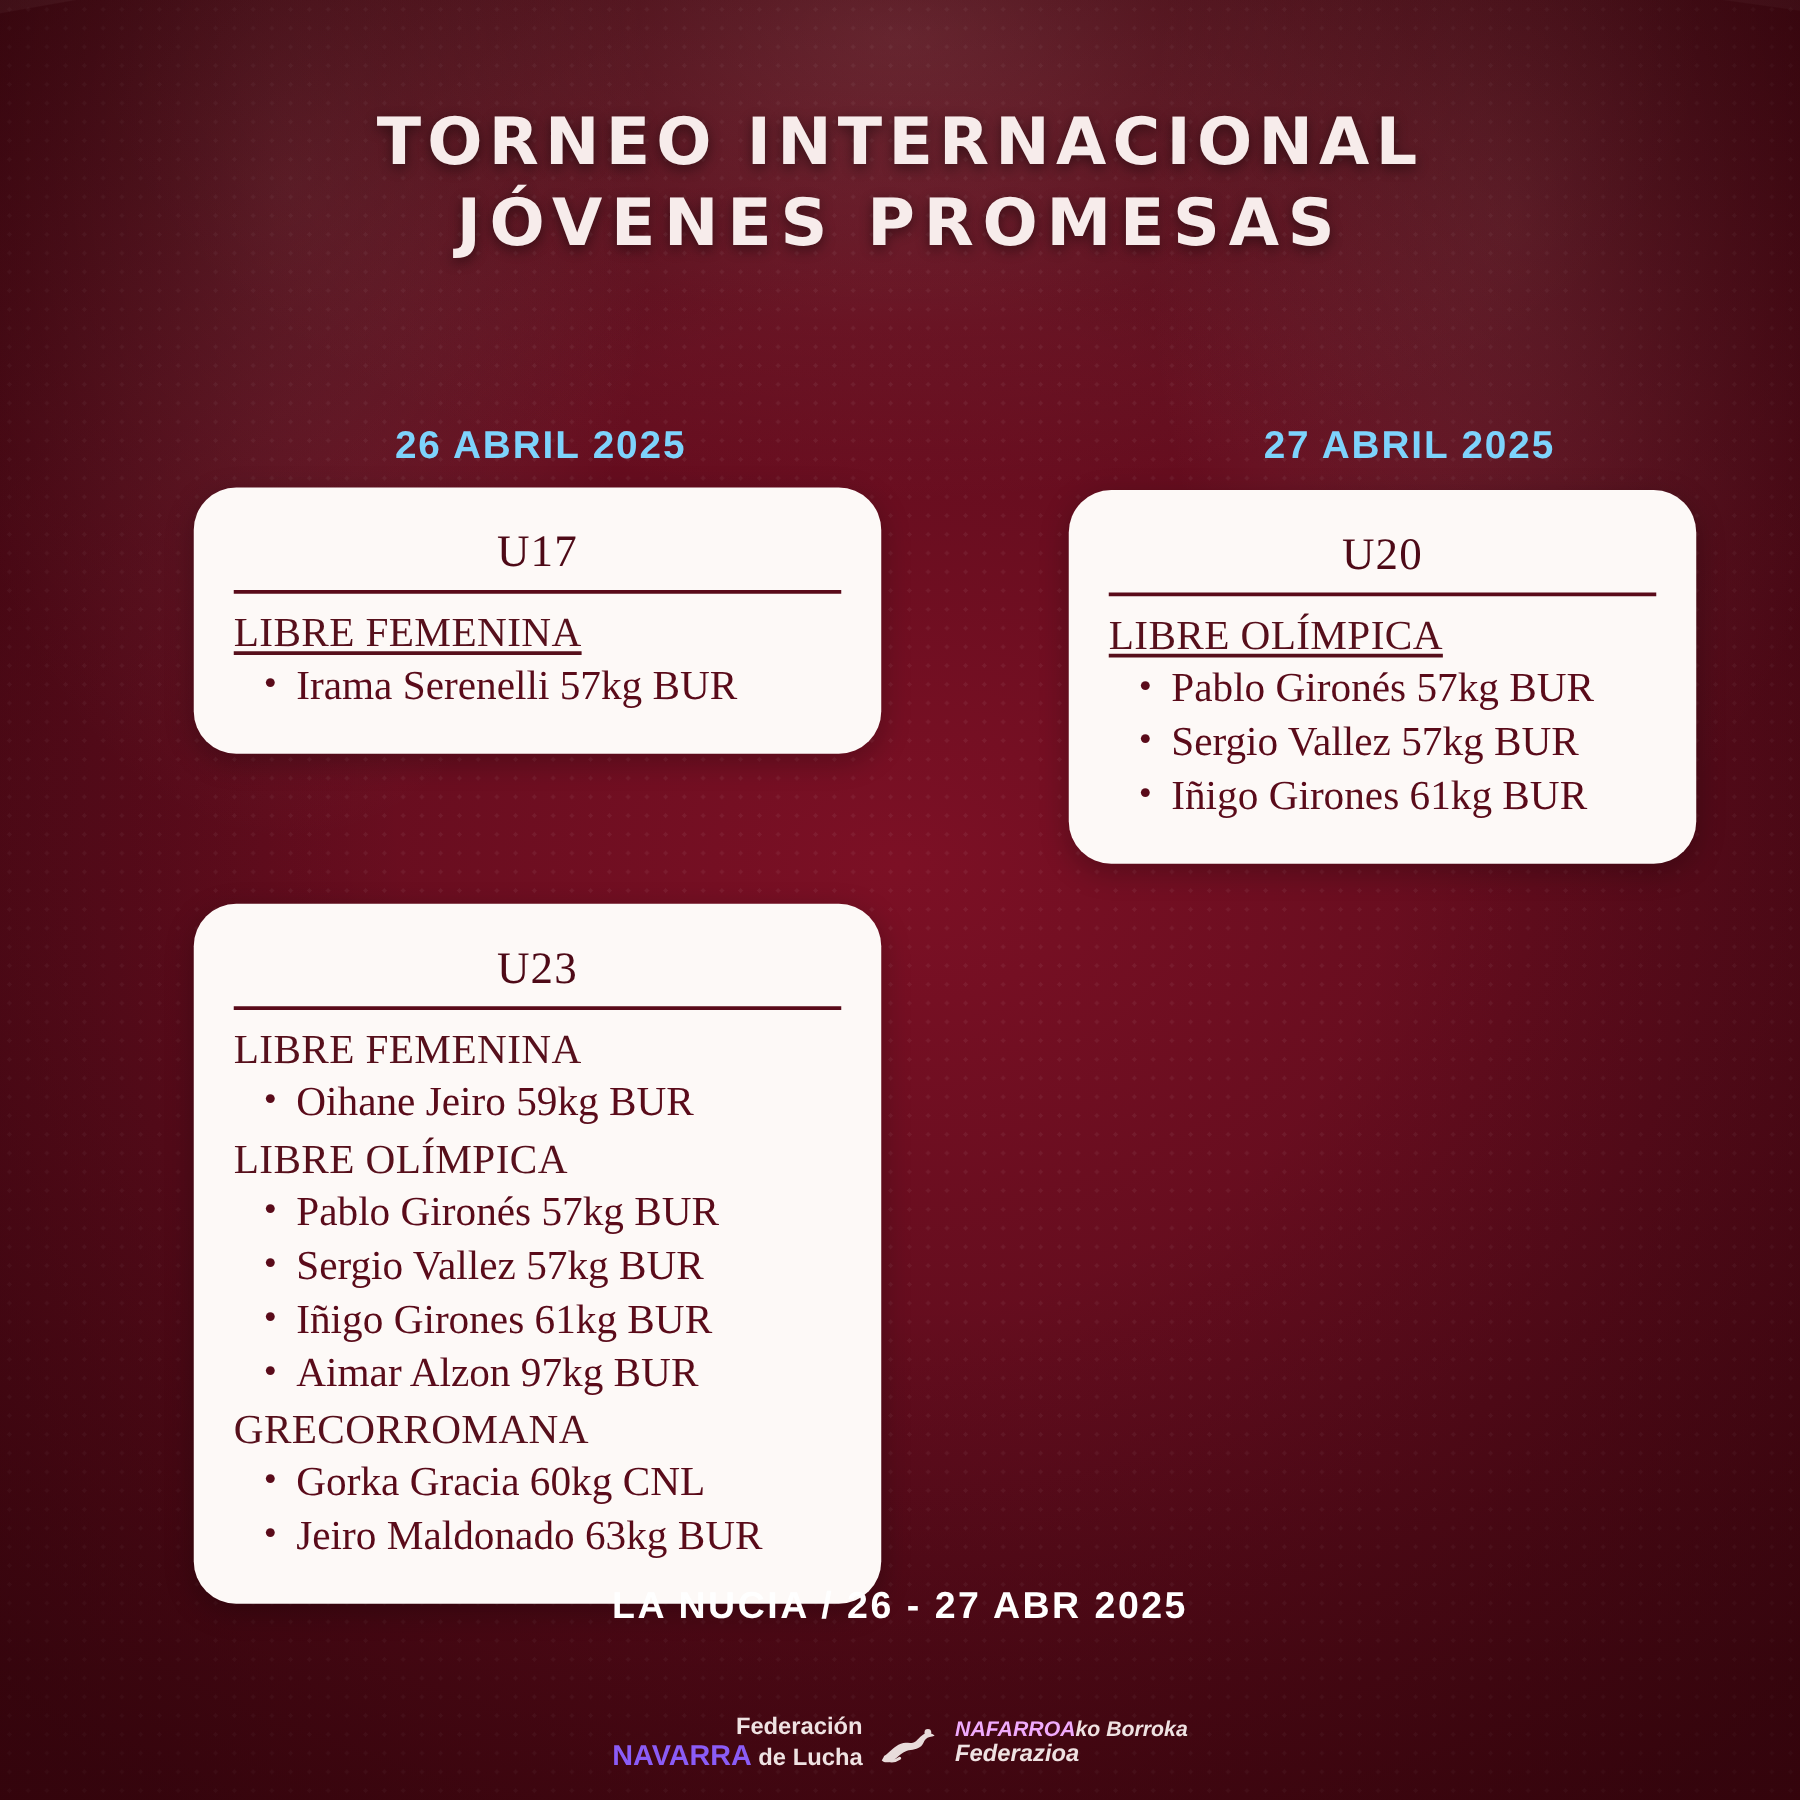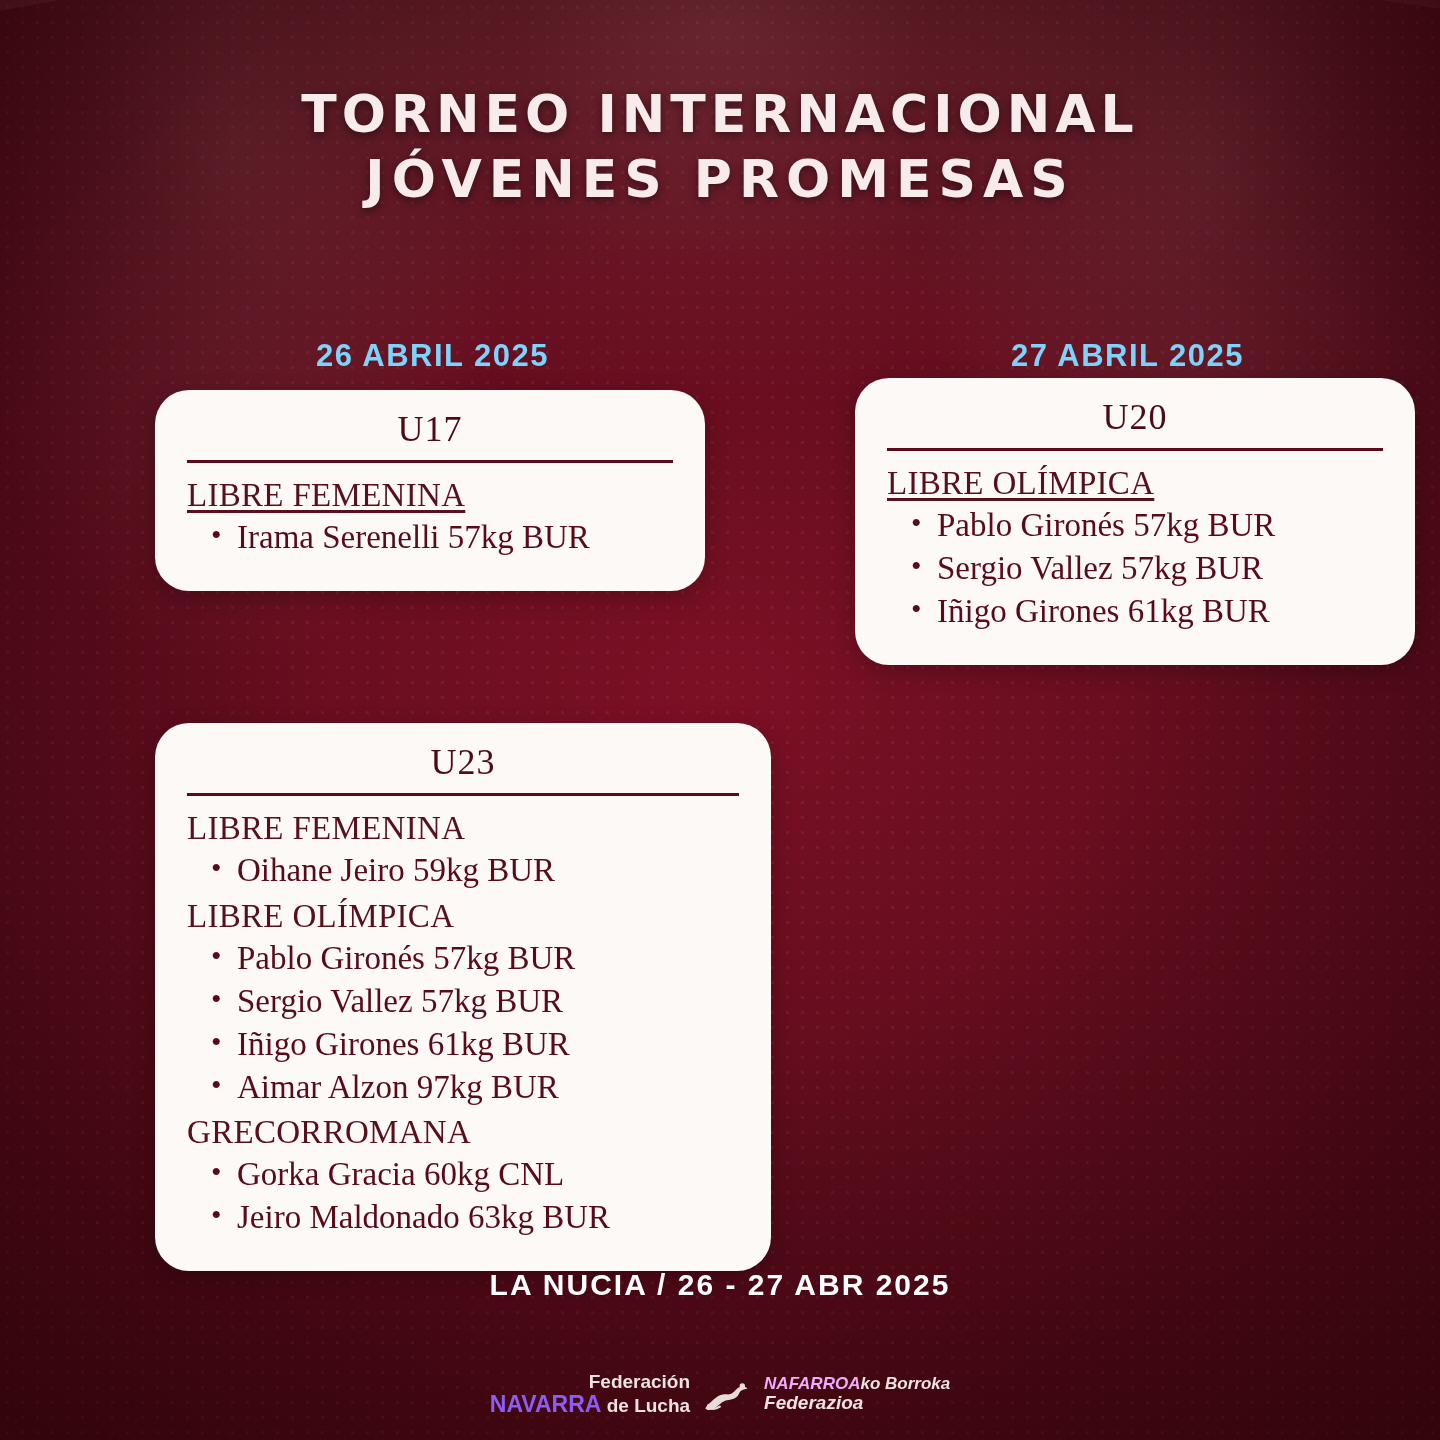--- a/index.html
+++ b/index.html
@@ -74,21 +74,21 @@
   }
   .date-left  { top: 338px; left: 160px; width: 545px; }
   .date-right { top: 338px; left: 855px; width: 545px; }
 
   
   .card {
     position: absolute;
     background: #fdf9f7;
     border-radius: 34px;
     box-shadow: 0 6px 22px rgba(0,0,0,0.25);
-    padding: 18px 30px 26px 30px;
+    padding: 30px 30px 26px 30px;
     color: #5a0b1a;
   }
   .card-title {
     text-align: center;
     font-family: "Liberation Serif", serif;
     font-size: 36px;
     color: #4e0a17;
     letter-spacing: 1px;
     padding-bottom: 10px;
   }
@@ -120,22 +120,22 @@
   }
   ul.athletes li::before {
     content: "•";
     position: absolute;
     left: 0;
     top: -1px;
     font-size: 30px;
   }
 
   #card-u17 { top: 390px; left: 155px;  width: 550px; }
-  #card-u20 { top: 378px; left: 855px;  width: 560px; }
-  #card-u23 { top: 723px; left: 155px;  width: 616px; }
+  #card-u20 { top: 392px; left: 855px;  width: 502px; }
+  #card-u23 { top: 723px; left: 155px;  width: 550px; }
 
   
   .footer-line {
     position: absolute;
     top: 1268px;
     left: 0; right: 0;
     text-align: center;
     color: #ffffff;
     font-family: "Liberation Sans", sans-serif;
     font-weight: 700;

